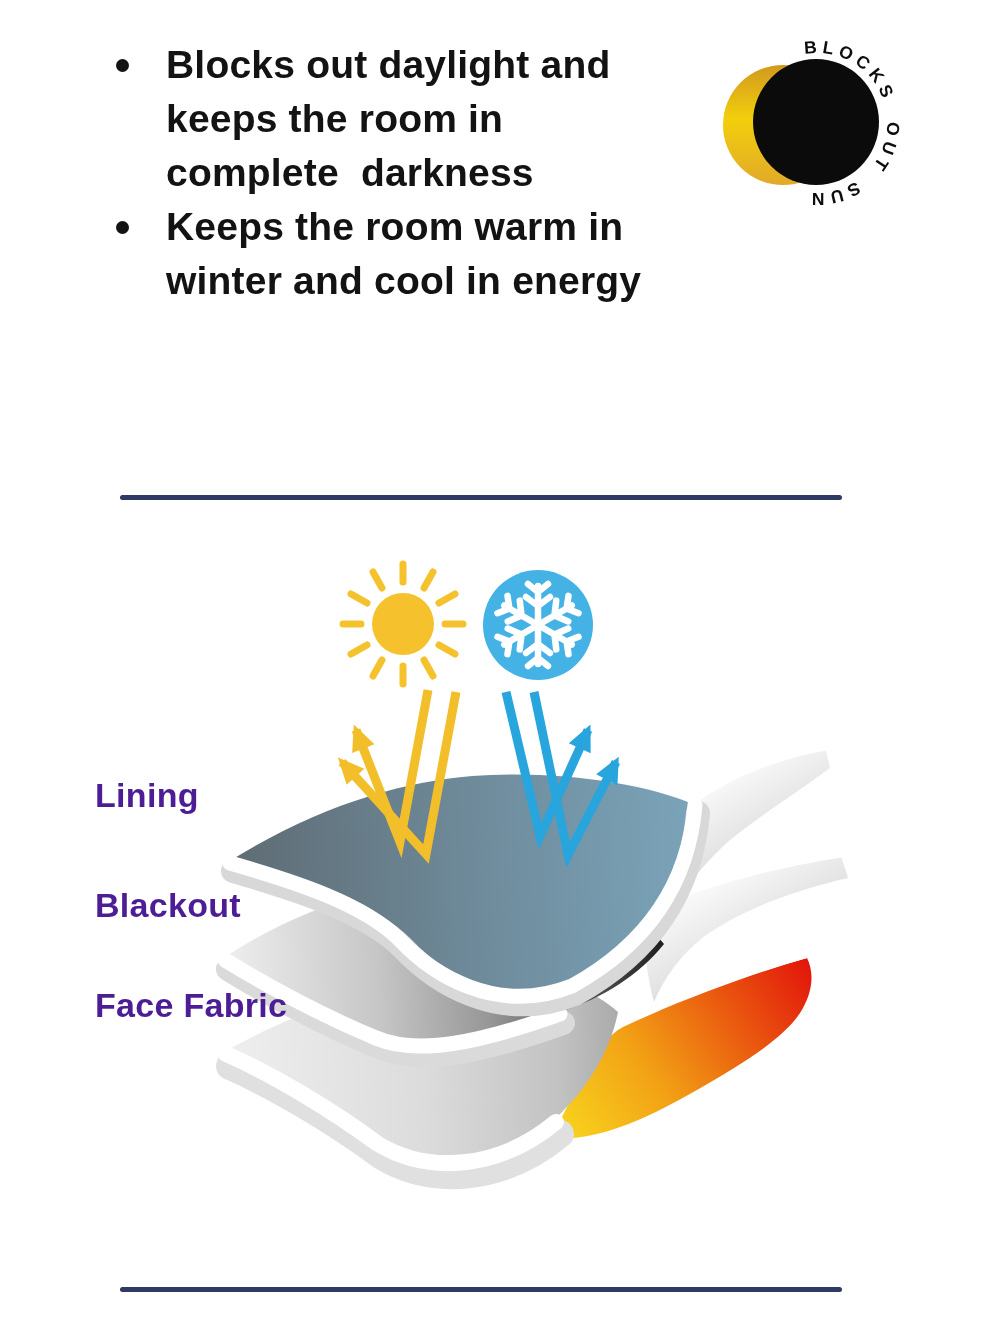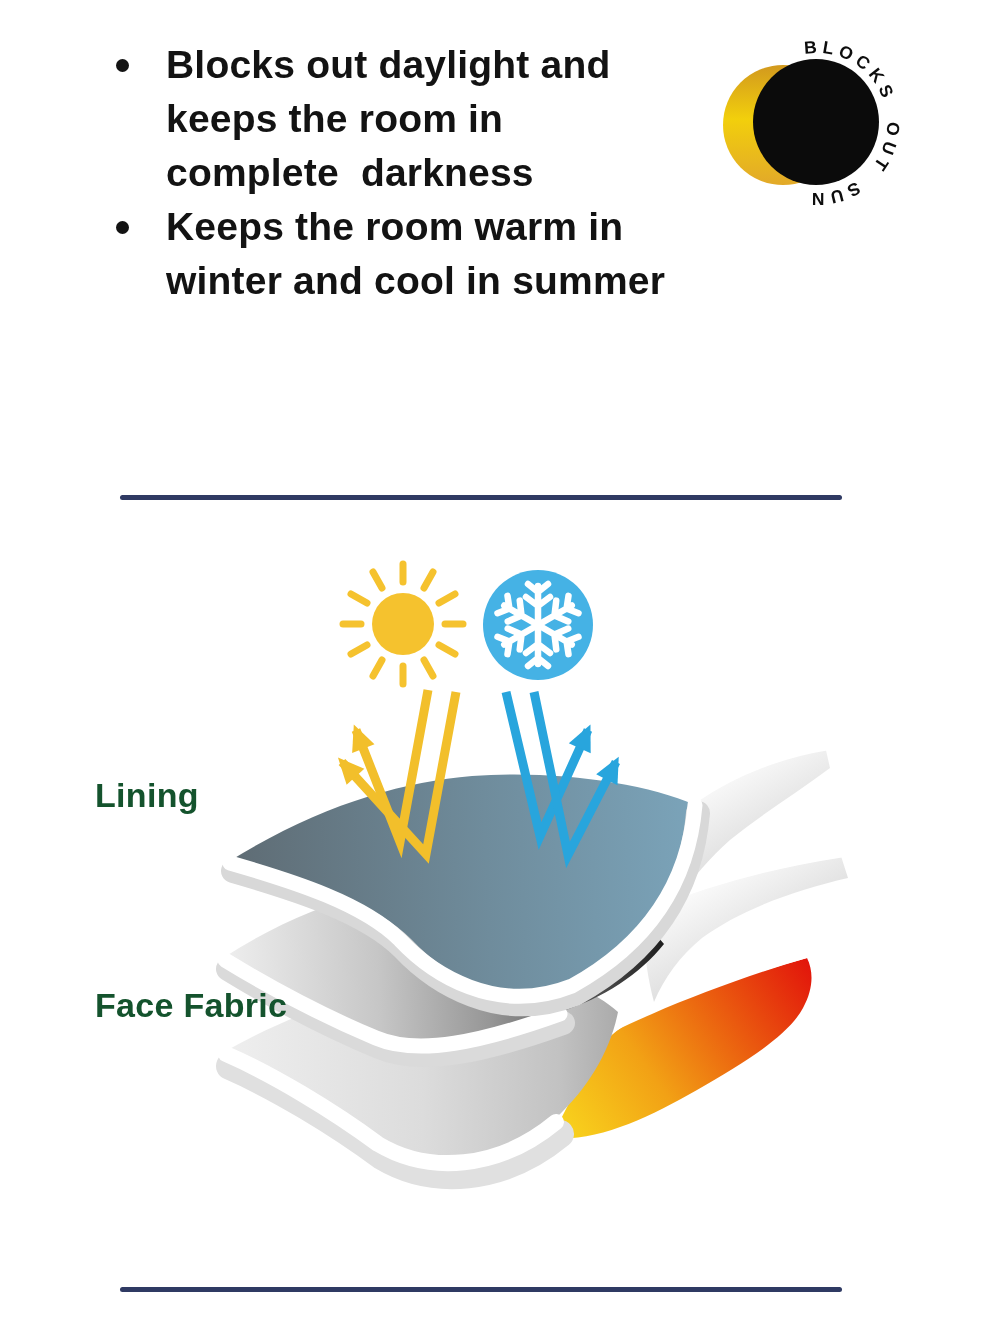--- a/index.html
+++ b/index.html
@@ -25,37 +25,37 @@
   .divider {
     position:absolute; left:120px; width:722px; height:5px;
     border-radius:3px; background:#2F3A63;
   }
   .divider.top { top:495px; }
   .divider.bottom { top:1287px; }
   
   .diagram-svg { position:absolute; left:0px; top:550px; width:1000px; height:660px; }
   .layer-label {
     position:absolute; left:95px; font-size:34px; font-weight:700;
-    color:#14532d; letter-spacing:0.3px;
+    color:#4c1d95; letter-spacing:0.3px;
   }
   .label-lining { top:776px; }
   .label-blackout { top:886px; }
   .label-face { top:986px;text-align:center; }
 </style>
 </head>
 <body>
 
 <div class="page">
 
   <ul class="bullets" style="color: rgb(19, 19, 19);">
     <li><span>Blocks out daylight and
 keeps the room in
 complete  darkness</span></li>
     <li><span>Keeps the room warm in
-winter and cool in summer</span></li>
+winter and cool in energy</span></li>
   </ul>
 
   <svg class="badge" viewBox="690 10 230 215" role="img">
     <defs>
       <linearGradient id="gradCrescent" gradientUnits="userSpaceOnUse" x1="783" y1="65" x2="783" y2="185">
         <stop offset="0" stop-color="#D2991E"></stop>
         <stop offset="0.45" stop-color="#F2CF0C"></stop>
         <stop offset="1" stop-color="#E2A929"></stop>
       </linearGradient>
       <path id="badgeTextArc" d="M 804.8,54.1 A 70,70 0 1 1 804.8,191.9" fill="none"></path>
@@ -182,17 +182,18 @@
         <use href="#flakeArm" transform="rotate(60 538 625)"></use>
         <use href="#flakeArm" transform="rotate(120 538 625)"></use>
         <use href="#flakeArm" transform="rotate(180 538 625)"></use>
         <use href="#flakeArm" transform="rotate(240 538 625)"></use>
         <use href="#flakeArm" transform="rotate(300 538 625)"></use>
       </g>
     </g>
   </svg>
 
   <div class="layer-label label-lining">Lining</div>
+  <div class="layer-label label-blackout">Blackout</div>
   <div class="layer-label label-face">Face Fabric</div>
 
   <div class="divider bottom" style="background-color: rgb(47, 58, 99);"></div>
 
 </div>
 
 </body></html>

